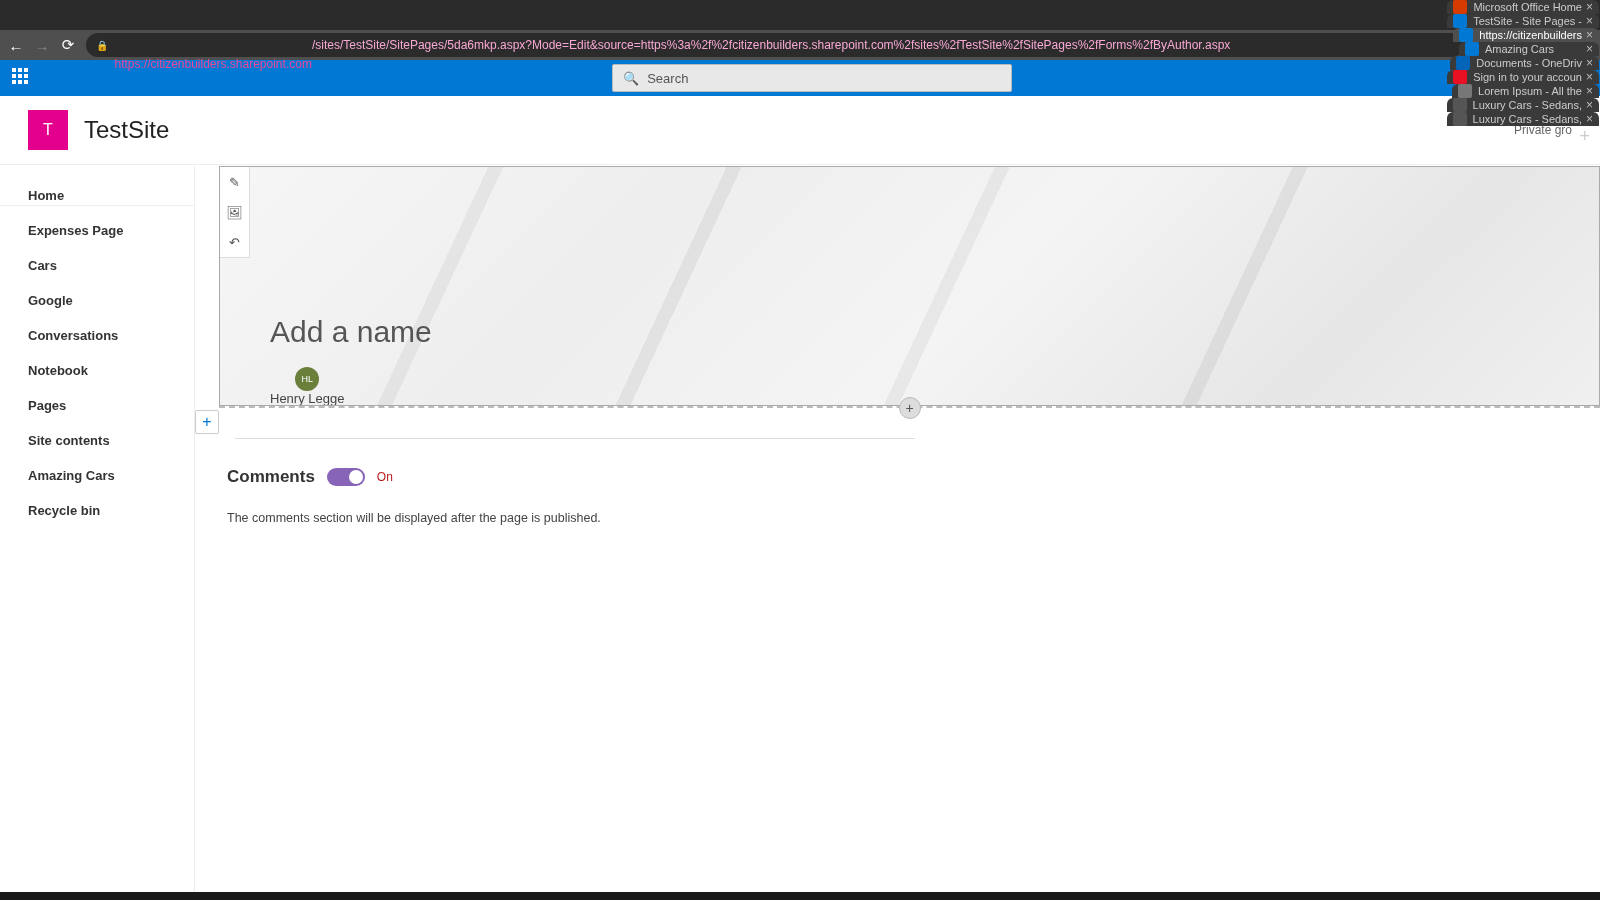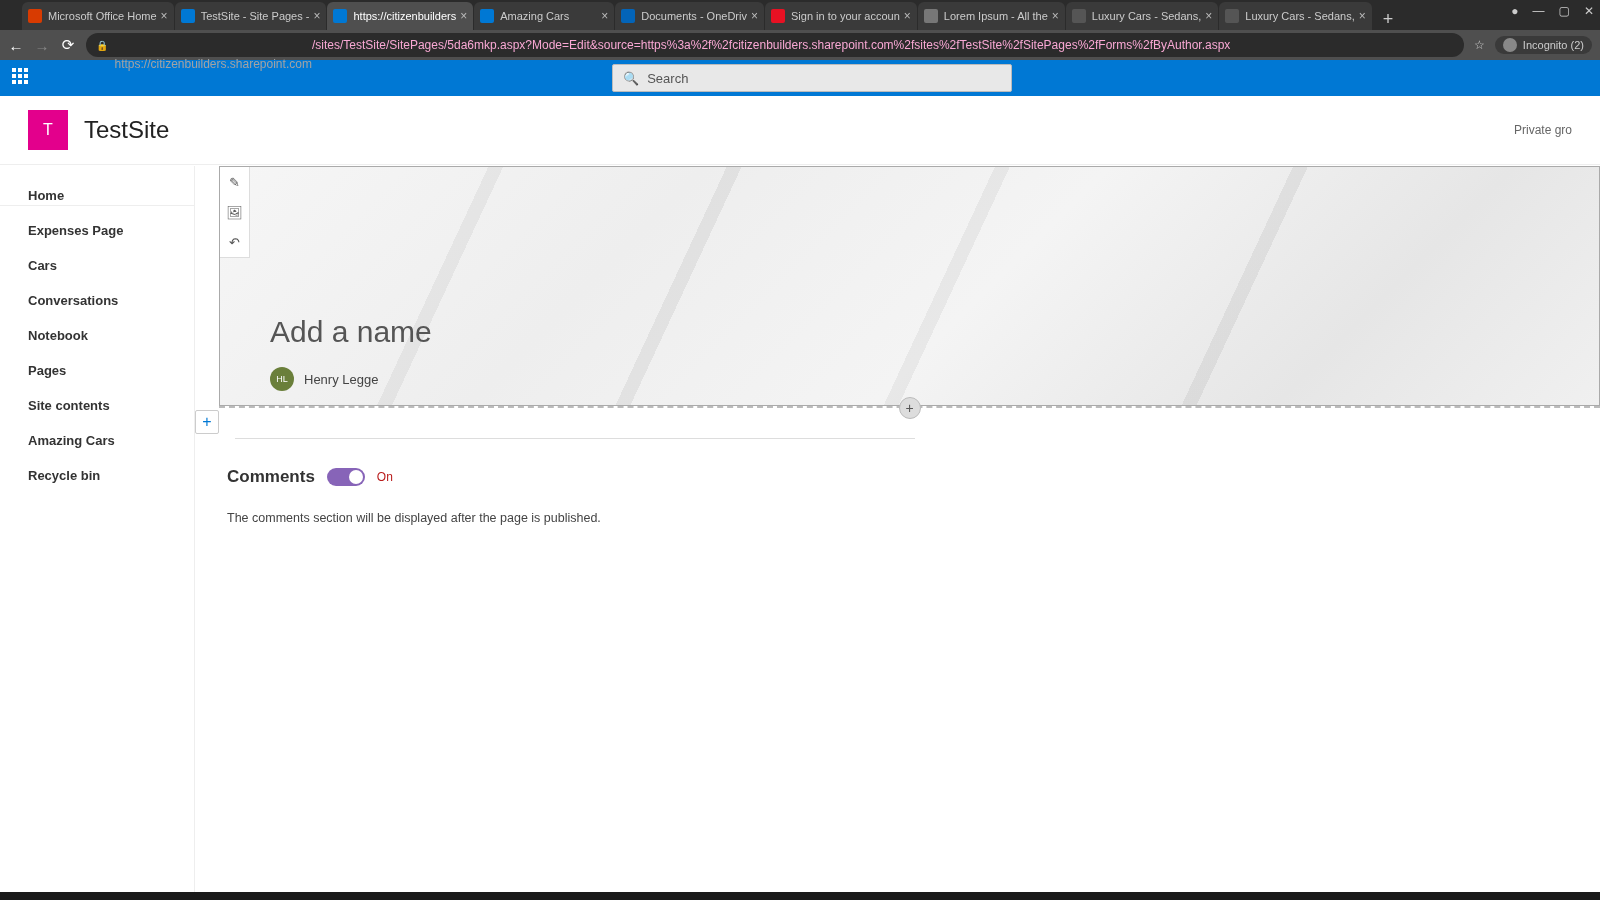--- a/index.html
+++ b/index.html
@@ -1,35 +1,35 @@
 <!DOCTYPE html>
 <html><head>
 <meta charset="utf-8">
 <style>
 * { margin:0; padding:0; box-sizing:border-box; font-family:"Segoe UI",Arial,sans-serif; }
 body { background:#fff; overflow:hidden; width:1600px; height:900px; position:relative; }
 
 
 .browser-top { background:#2b2b2b; height:60px; }
-.tab-strip { display:flex; align-items:flex-end; height:30px; padding-left:22px; }
+.tab-strip { display:flex; align-items:flex-end; height:30px; padding-left:2px;flex-direction:column; }
 .tab { display:flex; align-items:center; height:28px; padding:0 6px; font-size:11px; color:#ccc; background:#3a3a3a; border-radius:6px 6px 0 0; margin-right:1px; max-width:160px; min-width:140px; position:relative; }
 .tab.active { background:#4f4f4f; color:#fff; }
 .tab .favicon { width:14px; height:14px; margin-right:6px; flex-shrink:0; border-radius:2px; }
 .tab .tlabel { white-space:nowrap; overflow:hidden; text-overflow:ellipsis; flex:1; }
 .tab .tclose { margin-left:4px; font-size:12px; color:#bbb; cursor:pointer; }
 .tab-plus { color:#ccc; font-size:18px; padding:0 10px; cursor:pointer; }
 .win-controls { position:absolute; right:6px; top:4px; display:flex; gap:14px; color:#ccc; font-size:12px; }
 .win-controls span { cursor:pointer; }
 
 .addr-bar { display:flex; align-items:center; height:30px; background:#4f4f4f; padding:0 8px; gap:10px; }
 .nav-arrow { color:#fff; font-size:15px; cursor:pointer; width:16px; text-align:center; }
 .nav-arrow.dis { color:#888; }
 .url-box { flex:1; background:#2b2b2b; border-radius:14px; height:24px; display:flex; align-items:center; padding:0 10px; color:#ddd; font-size:12px; }
 .url-box .lock { margin-right:6px; font-size:10px; color:#ccc; }
-.url-host { color:#a3a3a3;margin-top:37px; }
+.url-host { color:#ec4899;margin-top:37px; }
 .url-path { color:#f9a8d4; }
 .addr-right { display:flex; align-items:center; gap:10px; color:#ccc; font-size:12px; }
 .incog-badge { display:flex; align-items:center; gap:6px; background:#3a3a3a; border-radius:12px; padding:2px 8px; font-size:11px;}
 .incog-ic { width:14px; height:14px; border-radius:50%; background:#888; }
 
 
 .suite { background:#0078d4; height:36px; display:flex; align-items:center; padding:0 8px; }
 .waffle { width:20px; height:20px; display:grid; grid-template-columns:repeat(3,4px); grid-template-rows:repeat(3,4px); gap:2px; cursor:pointer; margin-left:4px;}
 .waffle div { background:#fff; }
 .sp-search { margin:0 auto; width:400px; height:28px; background:#e8e8e8; border:1px solid #bbb; border-radius:2px; display:flex; align-items:center; padding:0 10px; color:#555; font-size:13px;}
@@ -57,21 +57,21 @@
 
 
 .canvas-wrap { position:absolute; left:195px; top:166px; right:0; bottom:0; background:#fff; }
 .add-section { position:absolute; left:0; top:244px; width:24px; height:24px; border:1px solid #ccc; border-radius:2px; display:flex; align-items:center; justify-content:center; color:#0078d4; font-size:16px; cursor:pointer; background:#fff;}
 .hero { position:relative; margin-left:24px; height:240px; border:1px solid #aaa; background:linear-gradient(135deg,#f6f6f6 0%,#eeeeee 30%,#f4f4f4 55%,#e6e6e6 80%,#f0f0f0 100%); overflow:hidden;}
 .hero::before{content:"";position:absolute;inset:0;background:
  linear-gradient(115deg, transparent 0 18%, rgba(0,0,0,.05) 18% 19%, transparent 19% 34%, rgba(0,0,0,.06) 34% 35%, transparent 35% 52%, rgba(0,0,0,.05) 52% 53%, transparent 53% 72%, rgba(0,0,0,.06) 72% 73%, transparent 73% 100%);}
 .hero-toolbar { position:absolute; left:0; top:0; width:30px; background:#fff; border-right:1px solid #ddd; border-bottom:1px solid #ddd; display:flex; flex-direction:column; }
 .hero-toolbar .hbtn { height:30px; display:flex; align-items:center; justify-content:center; color:#555; font-size:13px; cursor:pointer;}
 .hero-title { position:absolute; left:50px; top:148px; font-size:30px; color:#555; }
-.hero-author { position:absolute; left:50px; top:200px; display:flex; align-items:center; gap:10px; font-size:13px; color:#444;}
+.hero-author { position:absolute; left:50px; top:200px; display:flex; align-items:center; font-size:13px; color:#444;flex-direction:column;}
 .avatar { width:24px; height:24px; border-radius:50%; background:#6a7f3a; color:#fff; font-size:9px; display:flex; align-items:center; justify-content:center;}
 
 .section-divider { margin-left:24px; border-top:2px dashed #bbb; position:relative; }
 .add-wp { position:absolute; left:50%; top:-11px; transform:translateX(-50%); width:22px; height:22px; border-radius:50%; background:#ddd; color:#555; display:flex; align-items:center; justify-content:center; font-size:14px; cursor:pointer; border:1px solid #bbb;}
 
 .content-divider { margin:30px 24px 0 40px; width:680px; border-top:1px solid #ddd; }
 
 .comments { margin:28px 0 0 32px; }
 .comments-row { display:flex; align-items:center; gap:12px; }
 .comments-title { font-size:17px; font-weight:600; color:#333;}
@@ -216,20 +216,21 @@
       <span>▥</span>
       <span>Publish</span>
     </div>
   </div>
 </div>
 
 <div class="left-nav" id="leftnav">
     <div class="navitem">Home</div>
     <div class="navitem">Expenses Page</div>
     <div class="navitem">Cars</div>
+    <div class="navitem">Google</div>
     <div class="navitem">Conversations</div>
     <div class="navitem">Notebook</div>
     <div class="navitem">Pages</div>
     <div class="navitem">Site contents</div>
     <div class="navitem">Amazing Cars</div>
     <div class="navitem">Recycle bin</div>
   </div>
 
 <div class="canvas-wrap">
   <div class="add-section">+</div>

